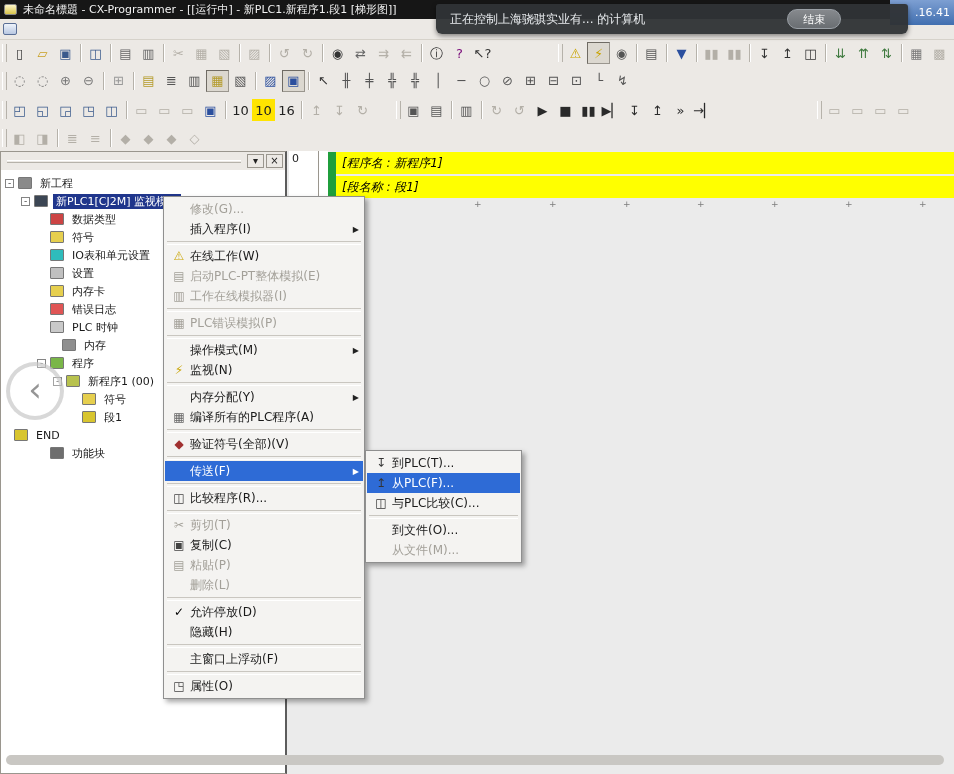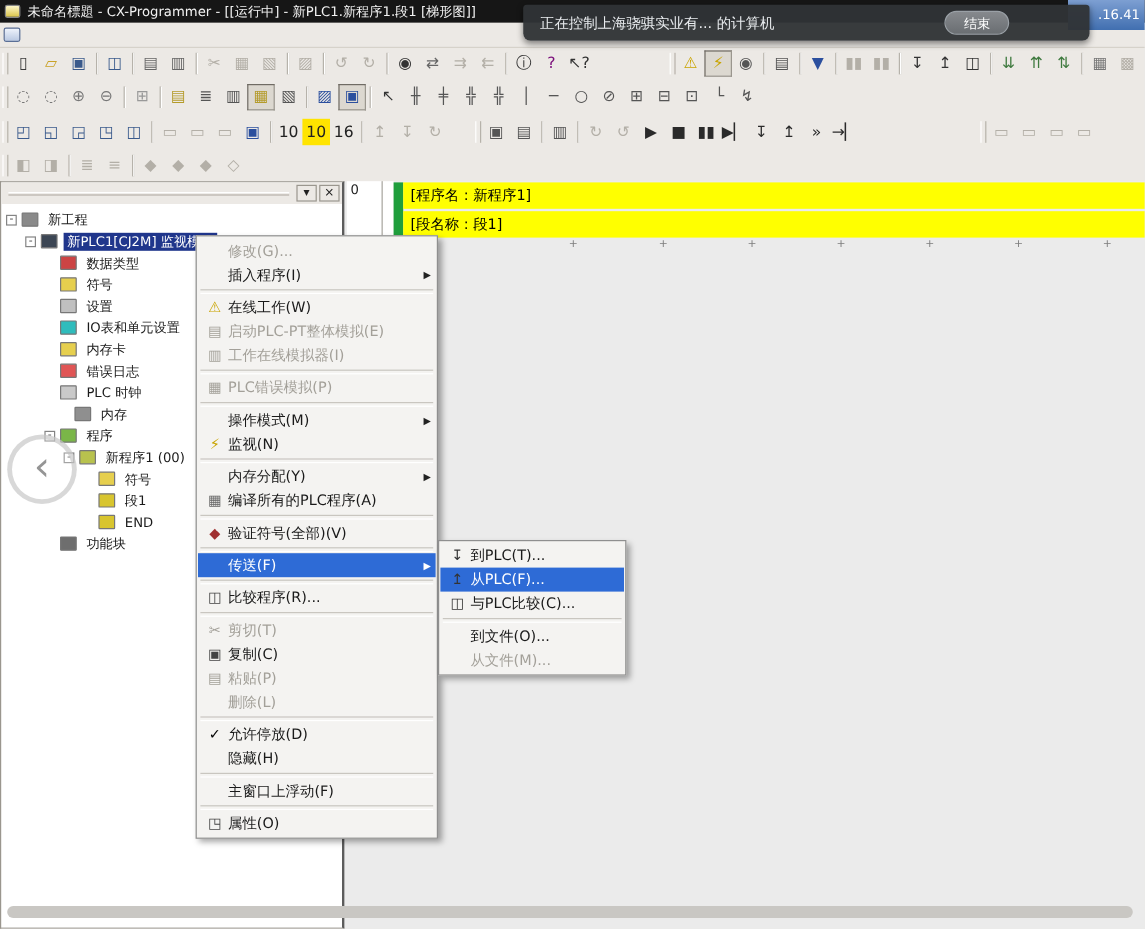--- a/index.html
+++ b/index.html
@@ -97,21 +97,21 @@
   .trow.selected .tlabel { background:#20368c; color:#fff; }
   
   .editor { position:absolute; left:289px; top:0; width:665px; height:623px; background:#ebebeb; }
   .rungcol {
     position:absolute; left:0; top:0; width:30px; height:47px; background:#fff;
     border-right:1px solid #9a968e; border-bottom:1px solid #9a968e;
     font-size:11px; padding:1px 0 0 3px; color:#222;
   }
   .gutter { position:absolute; left:30px; top:0; width:9px; height:47px; background:#fff; }
   .greenbar { position:absolute; left:39px; top:1px; width:8px; height:46px; background:#1f9e3c; }
-  .commentblock { position:absolute; left:47px; top:1px; right:0; }
+  .commentblock { position:absolute; left:47px; top:1px; right:0;font-style:italic; }
   .yrow {
     height:22px; background:#ffff00; color:#000; font-size:12px;
     display:flex; align-items:center; padding-left:6px; margin-bottom:2px; font-weight:500;
   }
   .hatch {
     position:absolute; left:42px; top:50px; width:27px; height:72px;
     background:repeating-linear-gradient(45deg,#b9b9b9 0 1.5px,transparent 1.5px 6px);
     opacity:.8;
   }
   .dotrow { position:absolute; left:0; top:48px; width:665px; height:14px; }
@@ -550,27 +550,27 @@
           <span class="tic" style="background: rgb(204, 68, 68) !important;"></span>
           <span class="tlabel">数据类型</span>
         </div>
         <div class="trow" style="padding-left: 36px;">
           <span class="texp"></span>
           <span class="tic" style="background: rgb(230, 207, 78) !important;"></span>
           <span class="tlabel">符号</span>
         </div>
         <div class="trow" style="padding-left: 36px;">
           <span class="texp"></span>
+          <span class="tic" style="background: rgb(47, 188, 188) !important;"></span>
+          <span class="tlabel">IO表和单元设置</span>
+        </div>
+        <div class="trow" style="padding-left: 36px;">
+          <span class="texp"></span>
           <span class="tic" style="background: rgb(192, 192, 192) !important;"></span>
           <span class="tlabel">设置</span>
-        </div>
-        <div class="trow" style="padding-left: 36px;">
-          <span class="texp"></span>
-          <span class="tic" style="background: rgb(47, 188, 188) !important;"></span>
-          <span class="tlabel">IO表和单元设置</span>
         </div>
         <div class="trow" style="padding-left: 36px;">
           <span class="texp"></span>
           <span class="tic" style="background: rgb(230, 207, 78) !important;"></span>
           <span class="tlabel">内存卡</span>
         </div>
         <div class="trow" style="padding-left: 36px;">
           <span class="texp"></span>
           <span class="tic" style="background: rgb(224, 85, 85) !important;"></span>
           <span class="tlabel">错误日志</span>
@@ -598,21 +598,21 @@
         <div class="trow" style="padding-left: 68px;">
           <span class="texp"></span>
           <span class="tic" style="background: rgb(230, 207, 78) !important;"></span>
           <span class="tlabel">符号</span>
         </div>
         <div class="trow" style="padding-left: 68px;">
           <span class="texp"></span>
           <span class="tic" style="background: rgb(216, 197, 47) !important;"></span>
           <span class="tlabel">段1</span>
         </div>
-        <div class="trow" style="padding-left: 68px;">
+        <div class="trow" style="">
           <span class="texp"></span>
           <span class="tic" style="background: rgb(216, 197, 47) !important;"></span>
           <span class="tlabel">END</span>
         </div>
         <div class="trow" style="padding-left: 36px;">
           <span class="texp"></span>
           <span class="tic" style="background: rgb(110, 110, 110) !important;"></span>
           <span class="tlabel">功能块</span>
         </div>
       </div>

